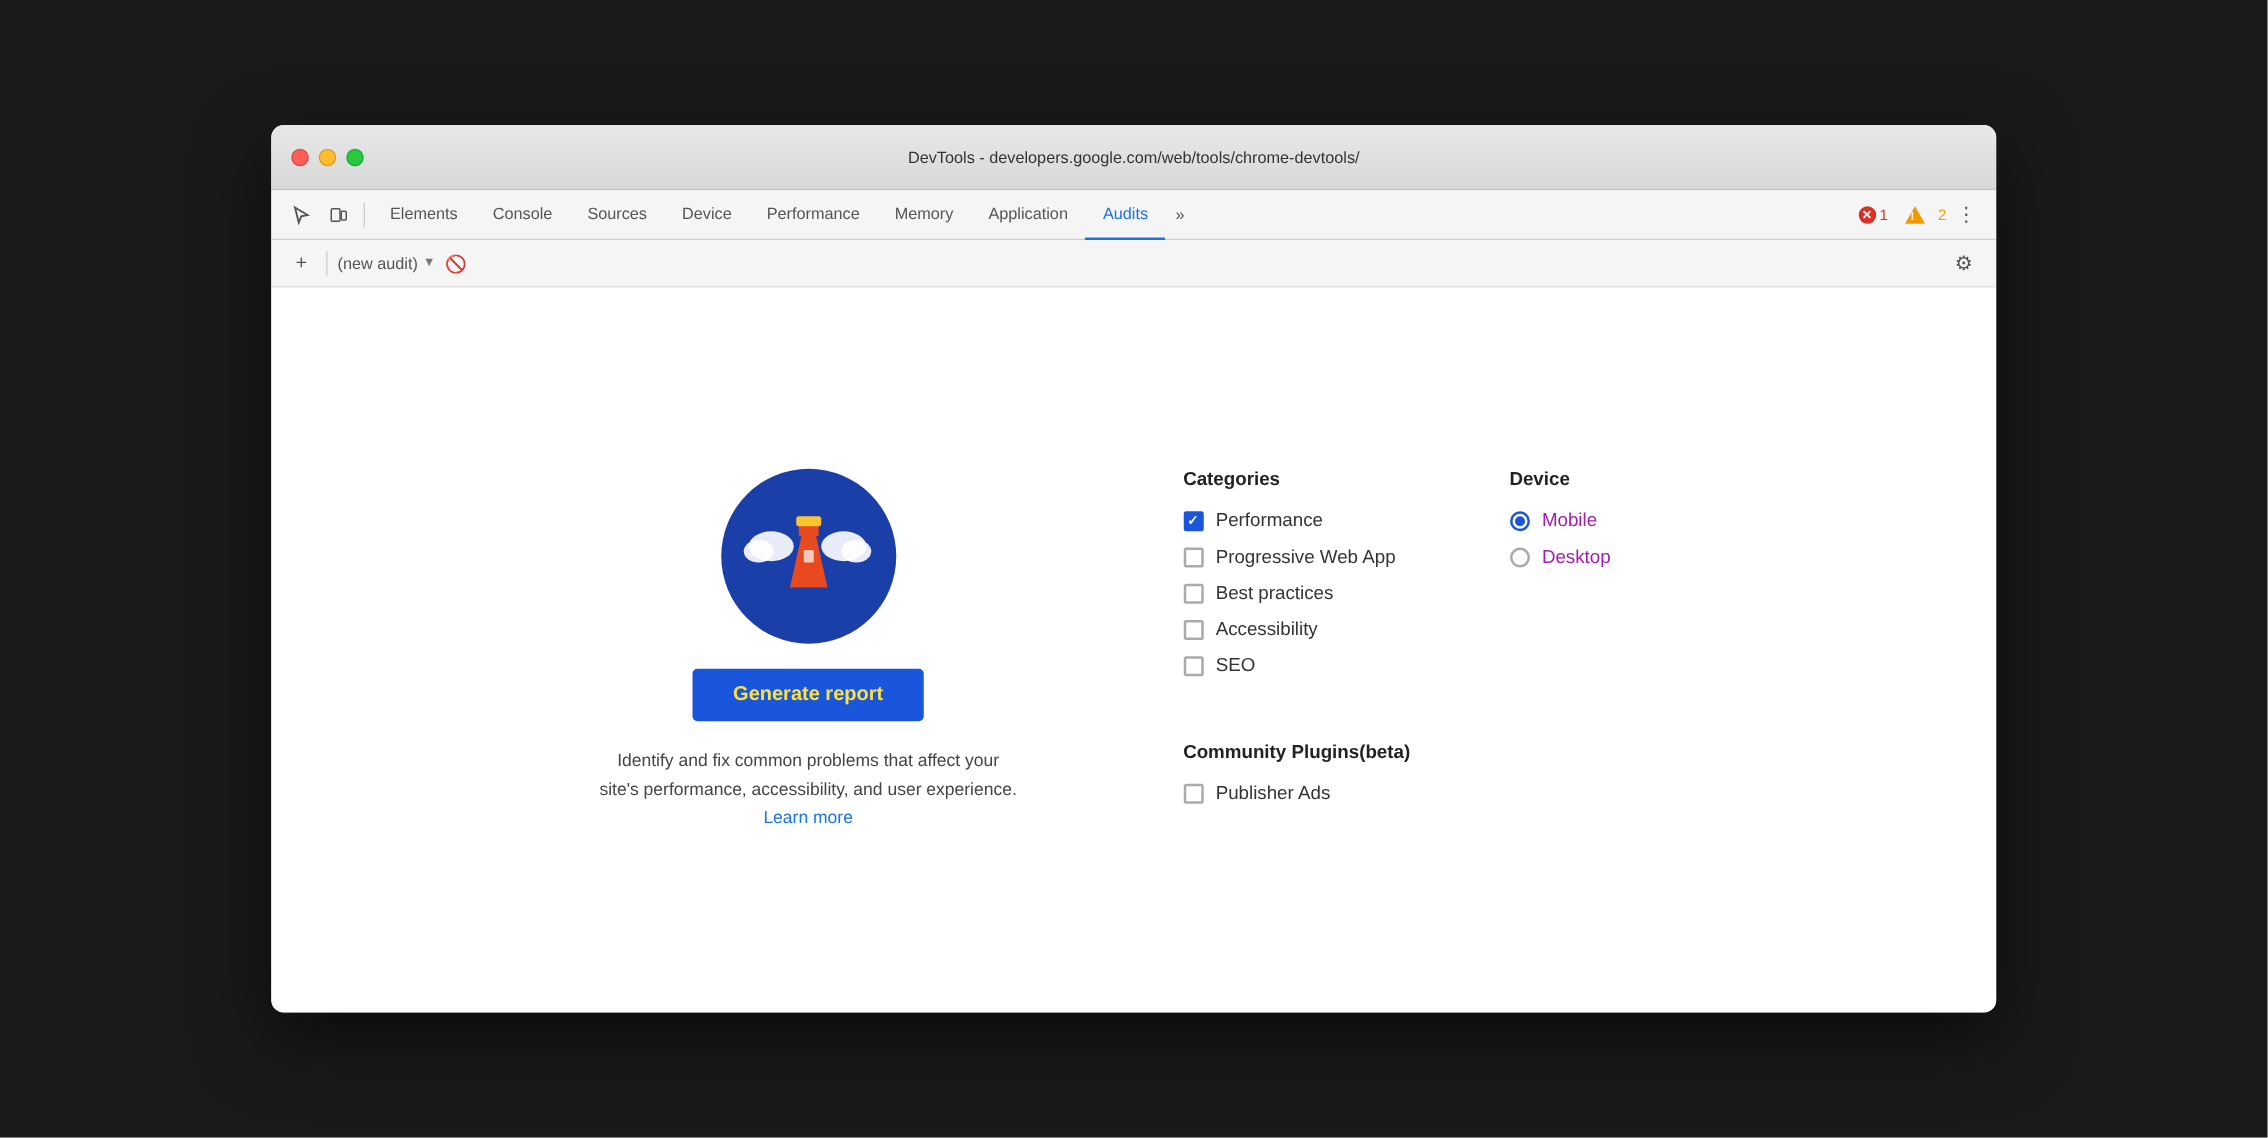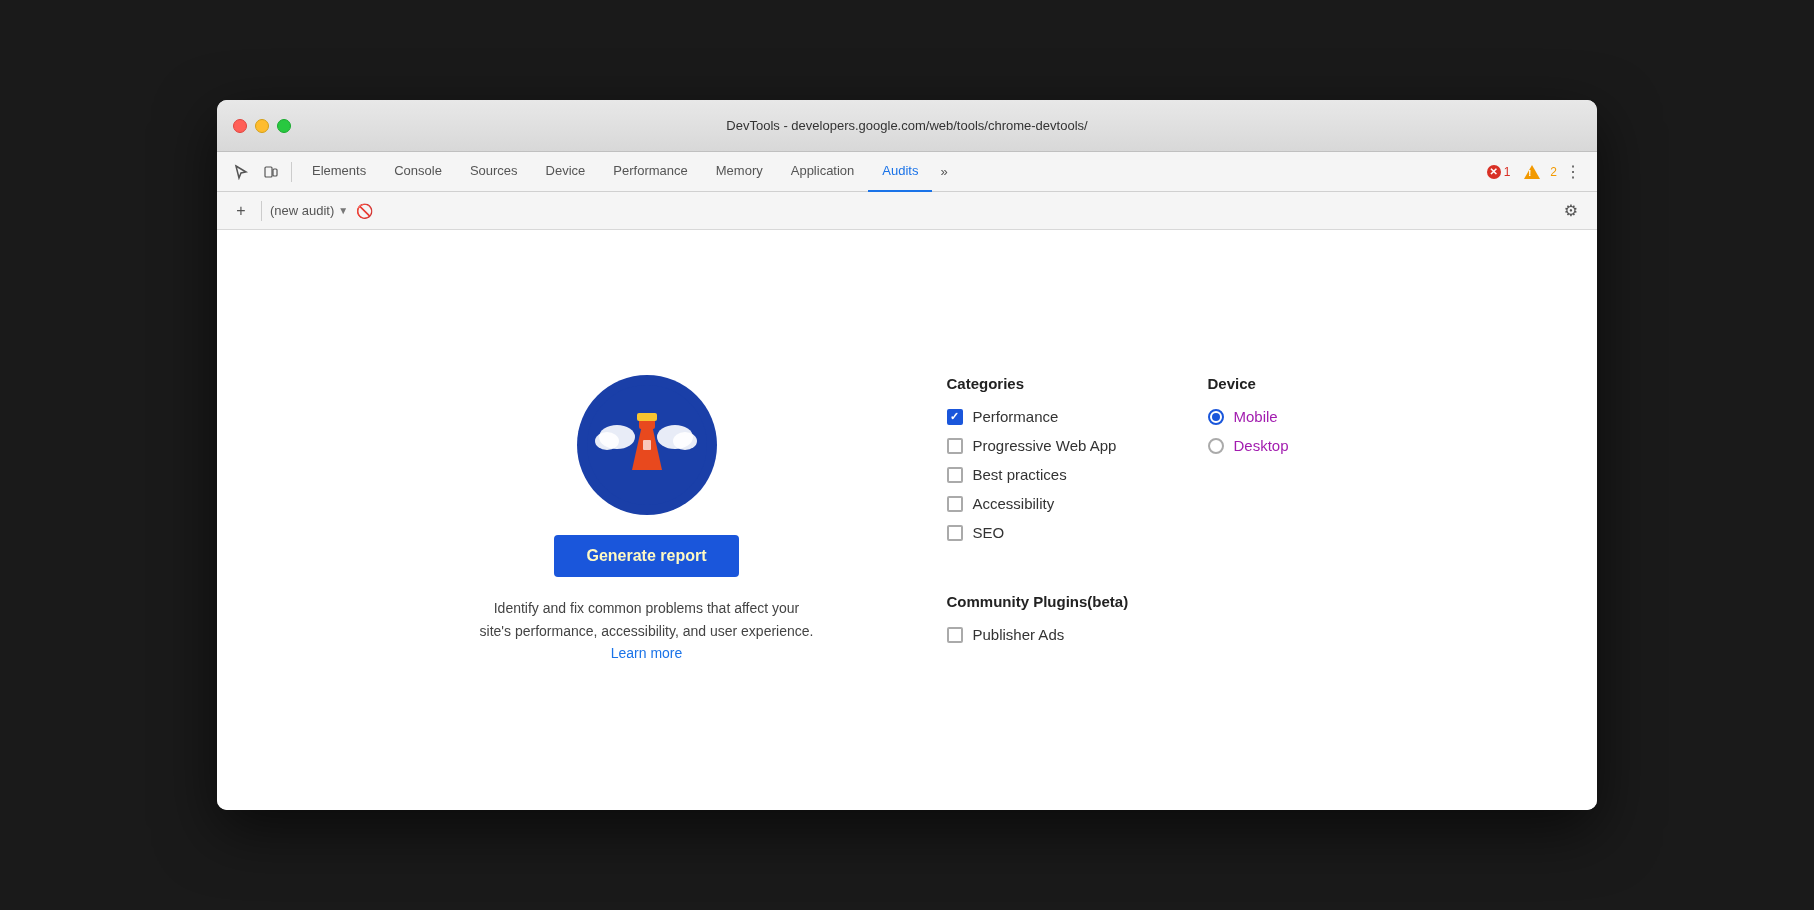--- a/index.html
+++ b/index.html
@@ -278,21 +278,21 @@
       background: #1a3fa8;
       display: flex;
       align-items: center;
       justify-content: center;
       overflow: hidden;
       position: relative;
     }
 
     .generate-btn {
       background: #1a56db;
-      color: #fef9c3;
+      color: #fde047;
       border: none;
       border-radius: 4px;
       padding: 12px 32px;
       font-size: 16px;
       font-weight: 600;
       cursor: pointer;
       white-space: nowrap;
     }
 
     .description-text {

